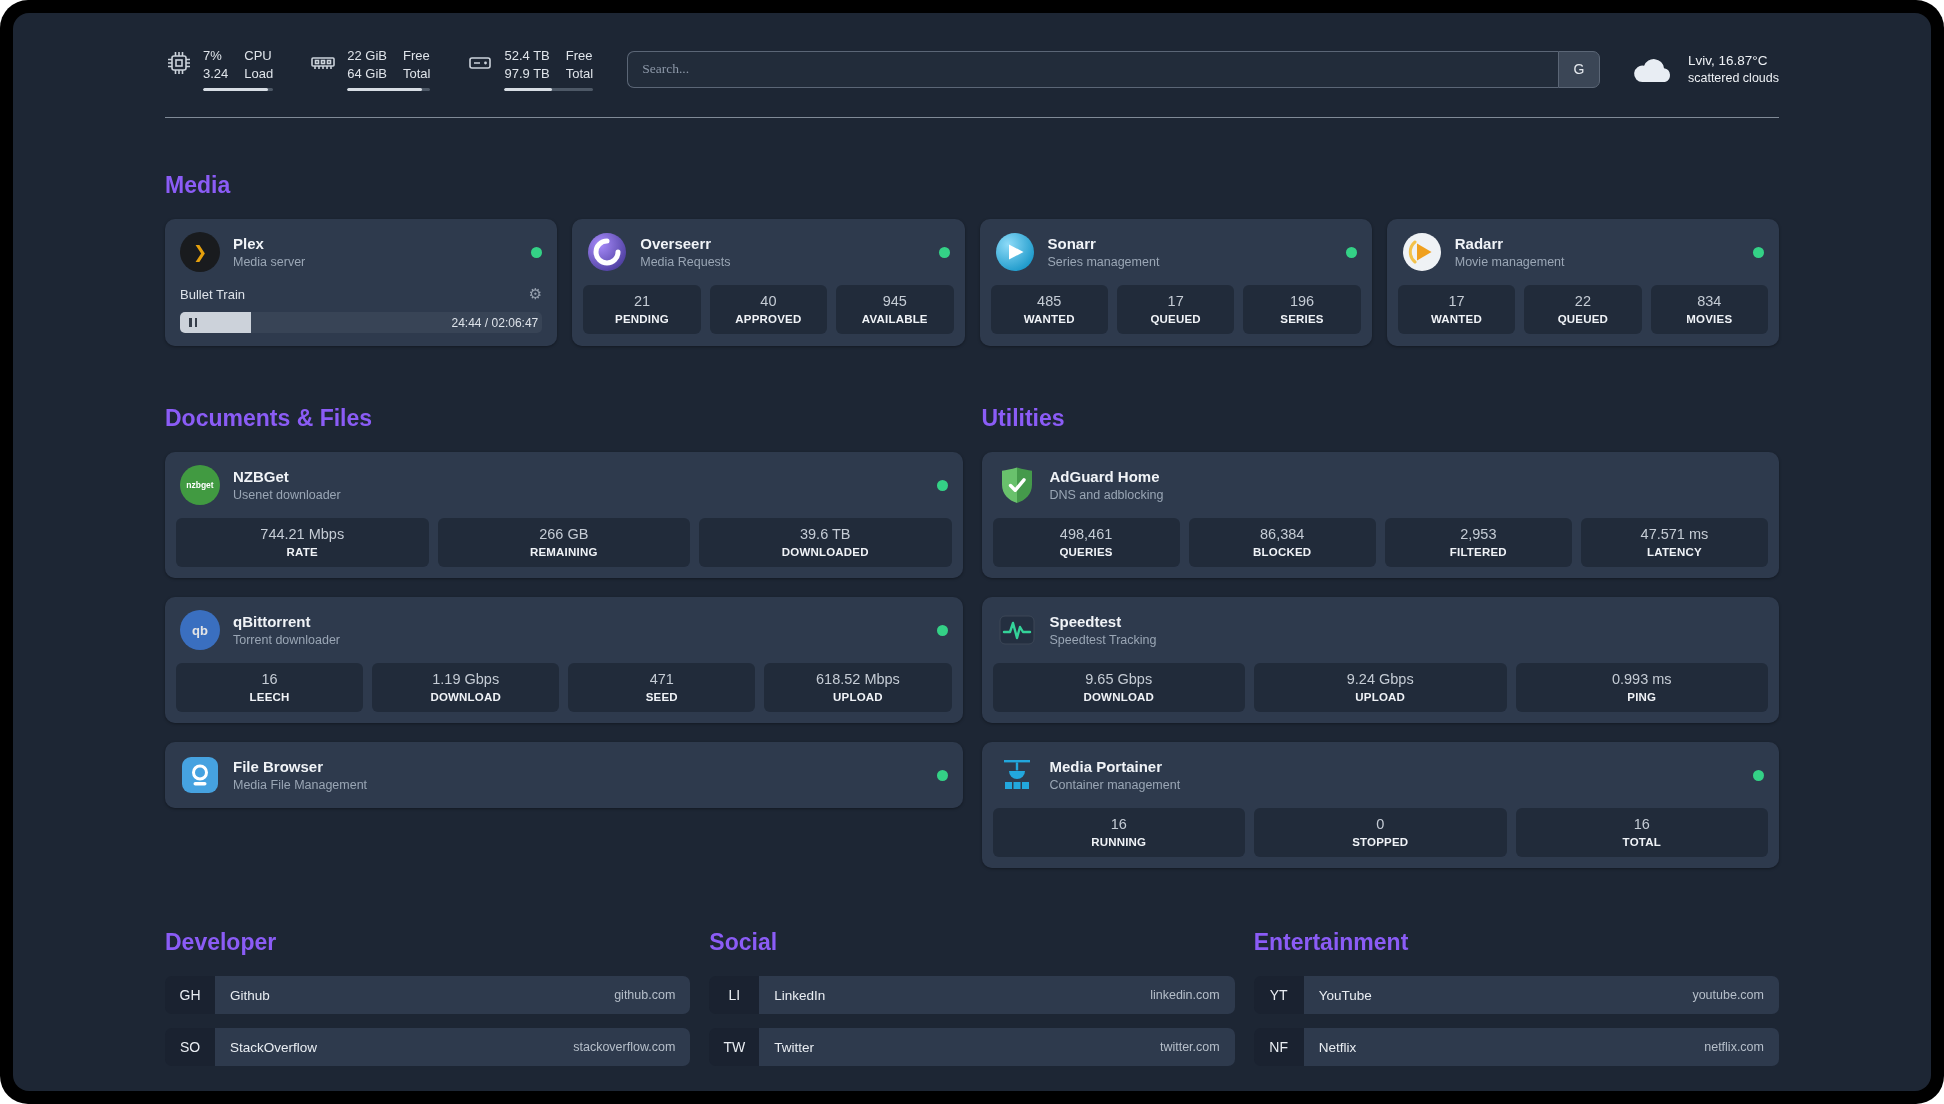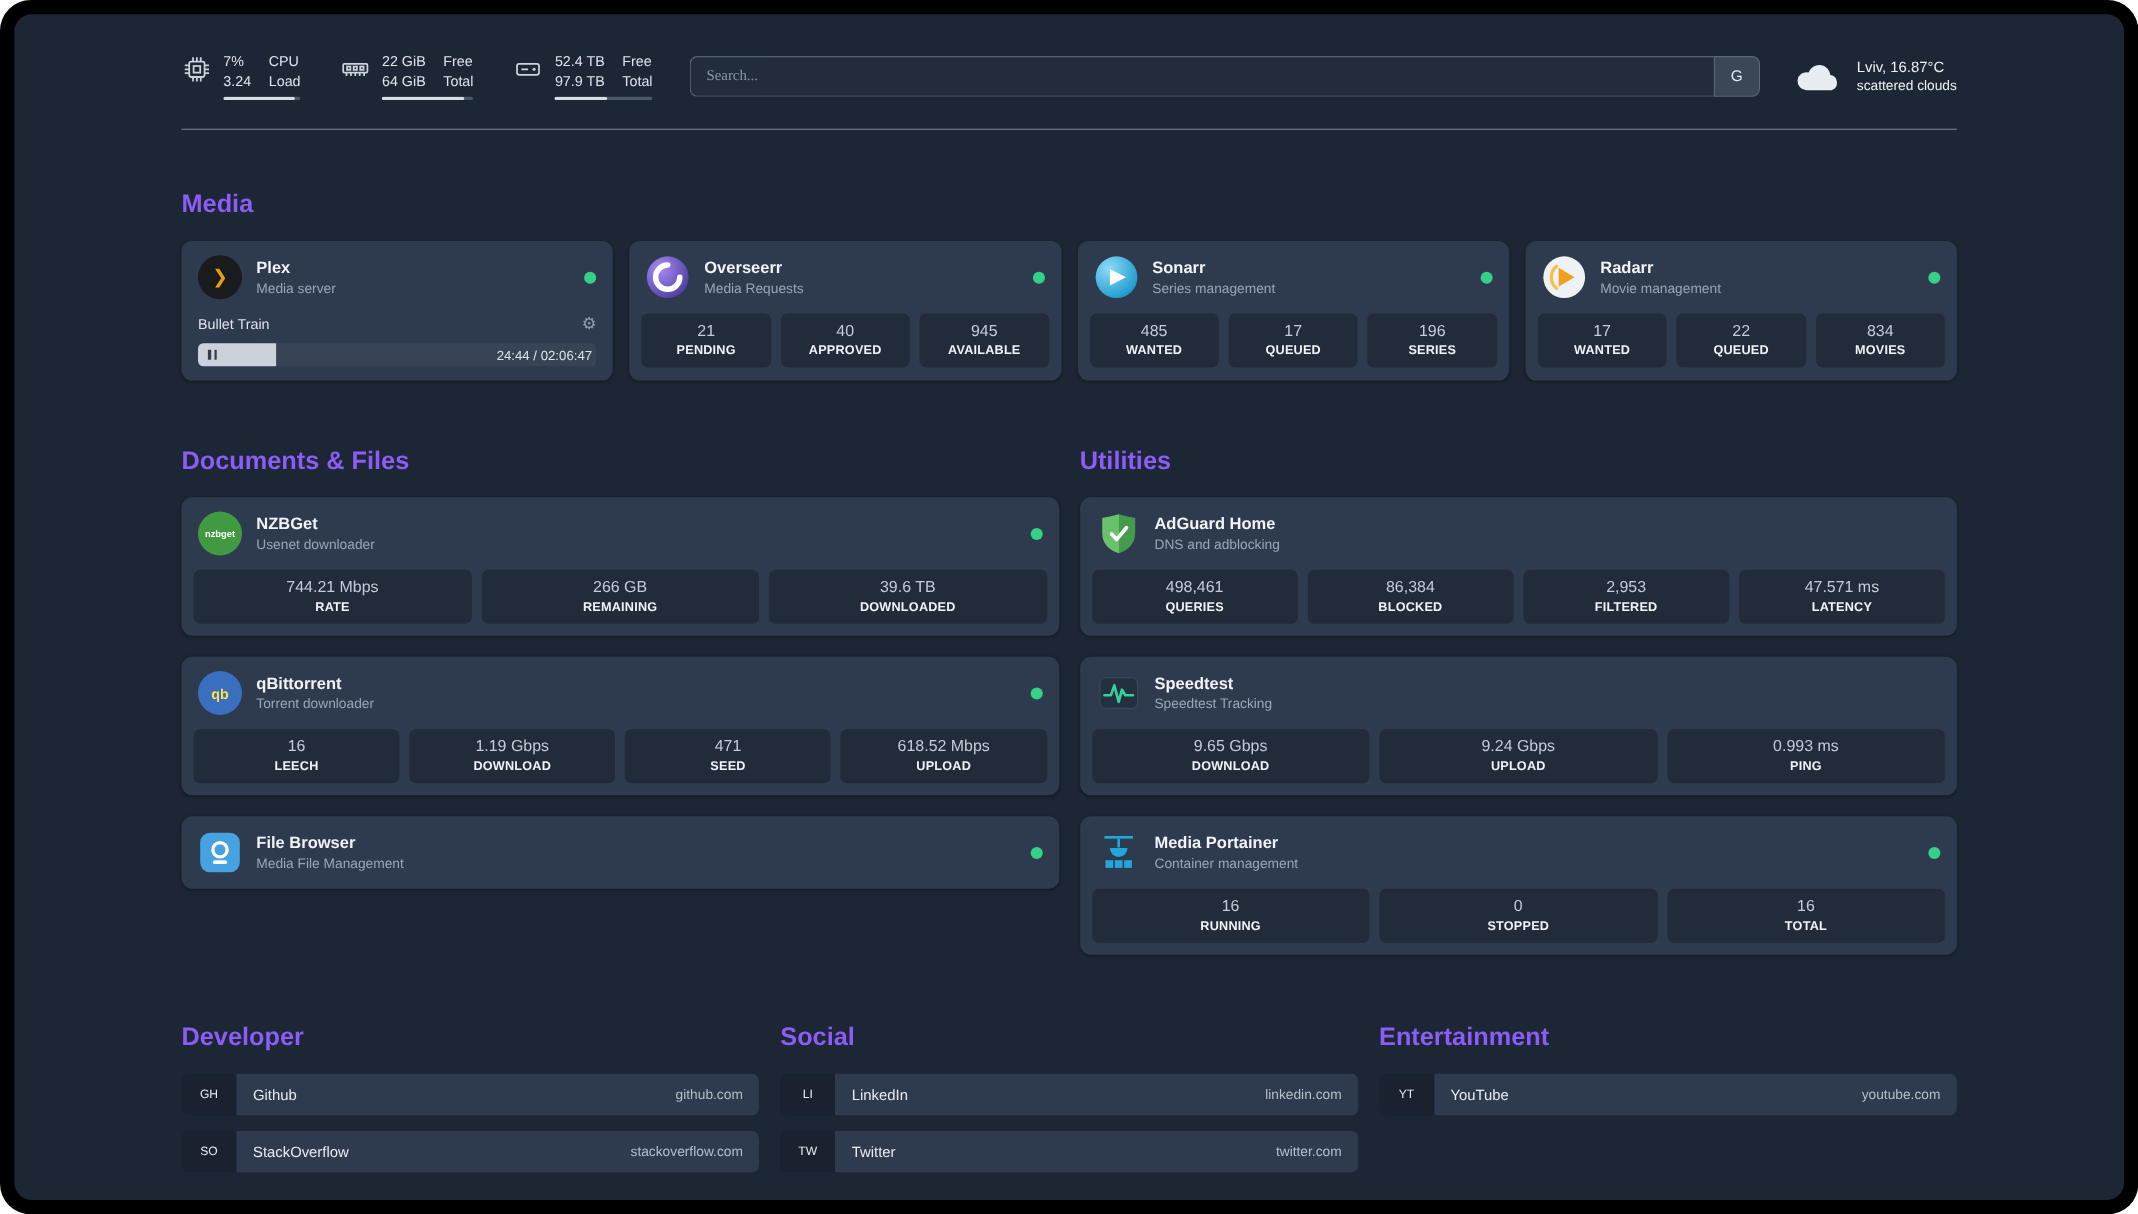--- a/index.html
+++ b/index.html
@@ -55,27 +55,27 @@
   .media-track { position: relative; margin-top: 9px; height: 21px; background: rgba(255,255,255,.05); border-radius: 5px; }
   .media-fill { position: absolute; left: 0; top: 0; height: 100%; background: #ccd2da; border-radius: 5px 0 0 5px; display: flex; align-items: center; padding-left: 9px; }
   .pause { display: flex; gap: 3px; cursor: pointer; }
   .pause i { display: block; width: 2.5px; height: 9px; background: #353d49; }
   .media-time { position: absolute; right: 4px; top: 50%; transform: translateY(-50%); color: #dde2e9; font-size: 12px; }
 
   
   .round-green { background: #419a41; border-radius: 50%; }
   .nzb-label { color: #fff; font-size: 8.5px; font-weight: 700; }
   .round-blue { background: #3a6fc0; border-radius: 50%; }
-  .qb-label { color: #fde047; font-size: 13px; font-weight: 700; }
+  .qb-label { color: #e5e5e5; font-size: 13px; font-weight: 700; }
 
   
   .bookmarks { display: grid; grid-template-columns: repeat(3, 1fr); gap: 19px; margin-top: 42px; }
   .bm-title { margin: 0 0 20px; }
   .bm-row { display: flex; height: 38px; border-radius: 7px; overflow: hidden; margin-bottom: 14px; cursor: pointer; }
-  .bm-abbr { width: 50px; background: #1a2230; color: #e9edf2; font-size: 11px; display: flex; align-items: center; justify-content: center; flex: none; }
+  .bm-abbr { width: 50px; background: #1a2230; color: #e9edf2; font-size: 14px; display: flex; align-items: center; justify-content: center; flex: none; }
   .bm-main { flex: 1; background: rgba(48,60,79,.92); display: flex; align-items: center; justify-content: space-between; padding: 12px 15px; text-align: right; }
   .bm-name { font-size: 13.5px; color: #e9edf2; }
   .bm-url { font-size: 12.5px; color: #b6bfca; }
 
   svg { display: block; }
 </style>
 </head>
 <body>
 
 <div class="frame">
@@ -549,18 +549,25 @@
 
     <div class="bm-group">
       <h2 class="sec-title bm-title">Entertainment</h2>
       <div class="bm-row">
         <span class="bm-abbr">YT</span>
         <div class="bm-main">
           <span class="bm-name">YouTube</span>
           <span class="bm-url">youtube.com</span>
         </div>
       </div>
+      <div class="bm-row">
+        <span class="bm-abbr">NF</span>
+        <div class="bm-main">
+          <span class="bm-name">Netflix</span>
+          <span class="bm-url">netflix.com</span>
+        </div>
+      </div>
 
     </div>
   </div>
 
 </div>
 </div>
 
 </body></html>

